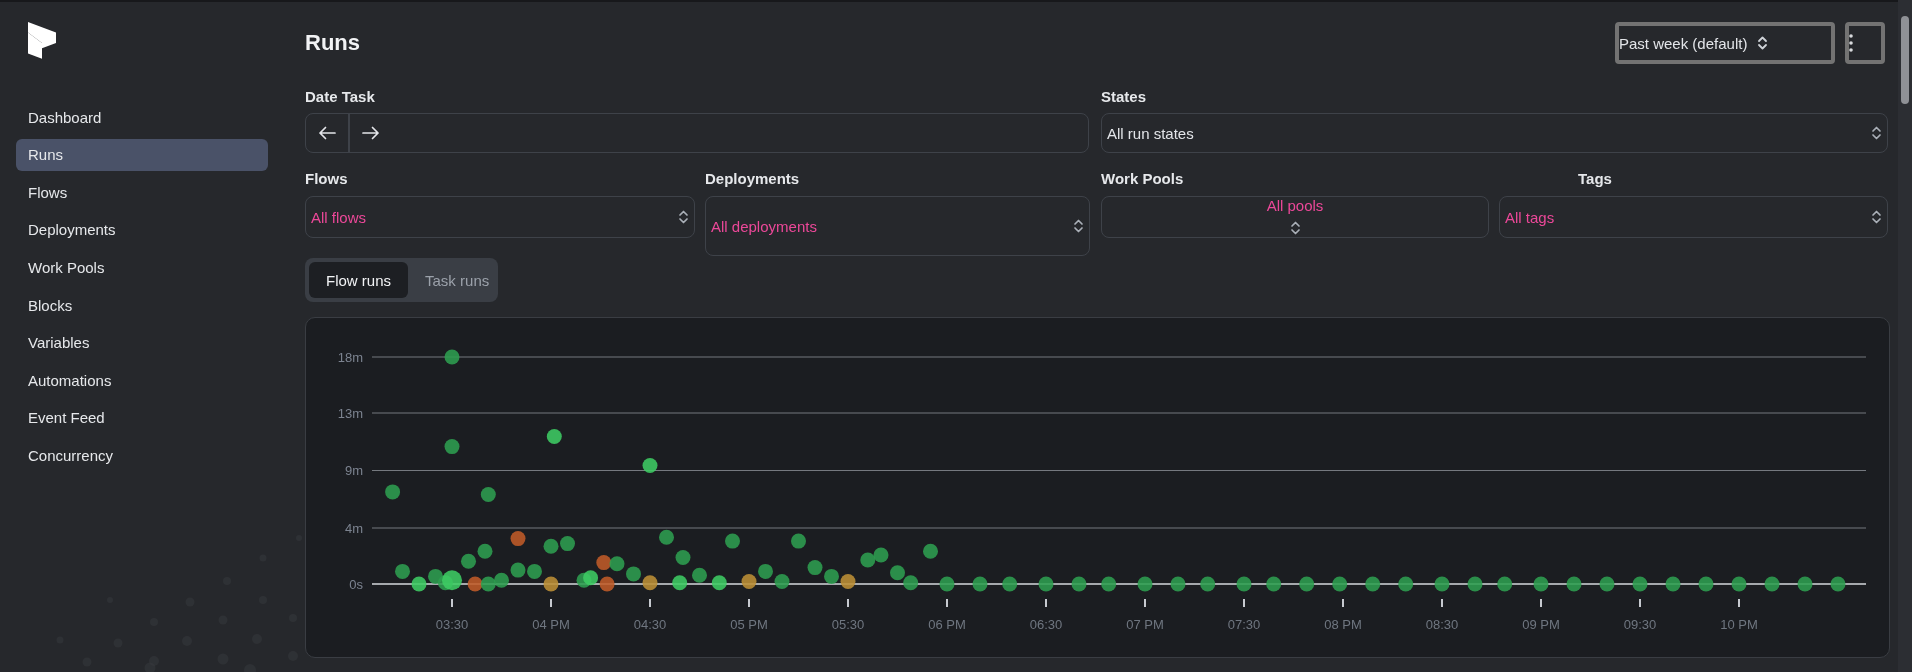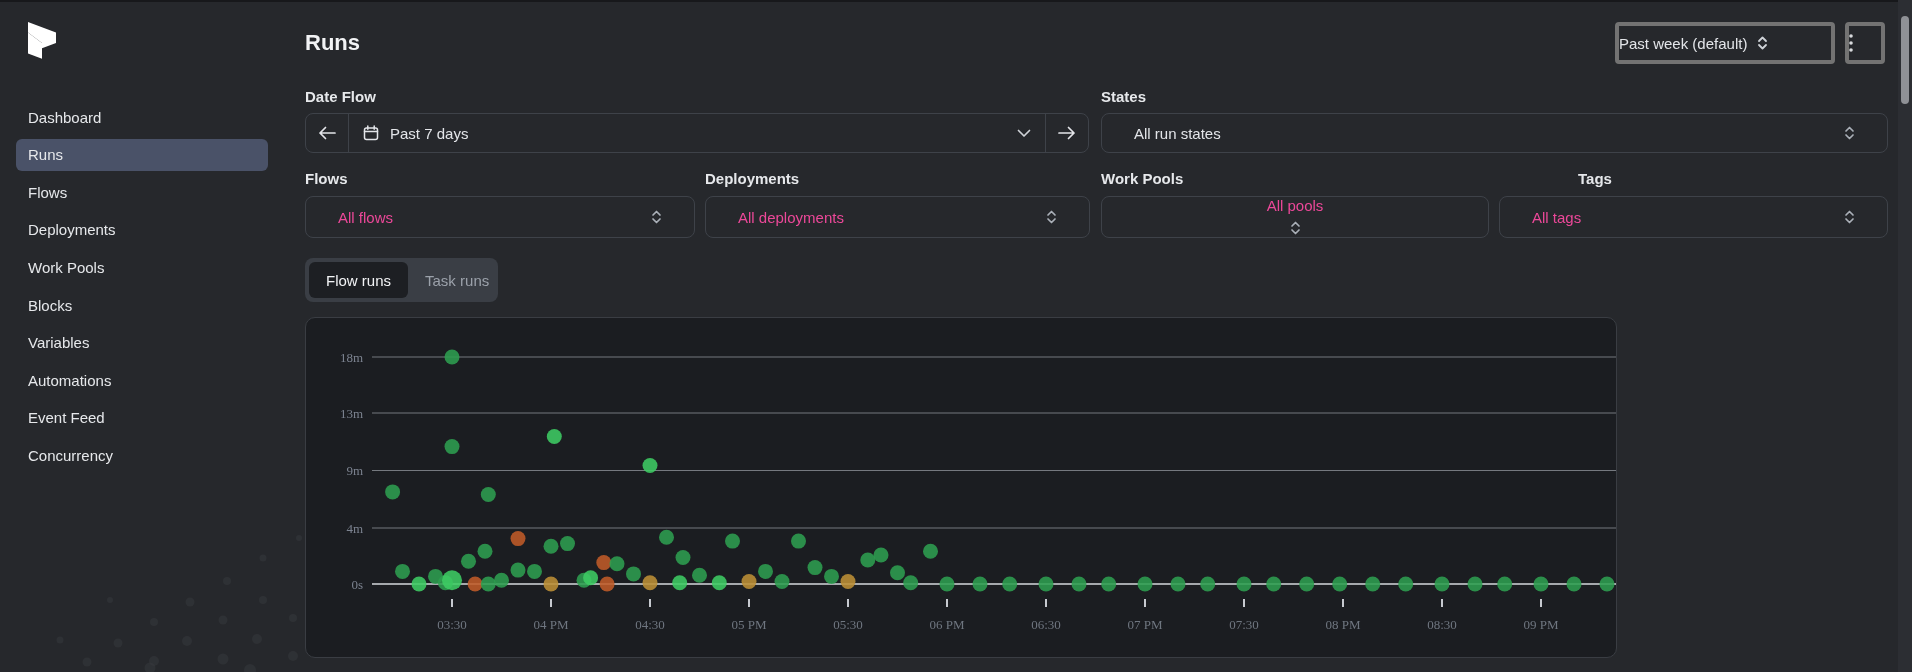--- a/index.html
+++ b/index.html
@@ -29,21 +29,21 @@
     display:flex; align-items:center; gap:10px;
   }
   .preset-btn { left:1615px; top:22px; width:220px; height:42px; }
   .kebab-btn  { left:1845px; top:22px; width:40px;  height:42px; }
 
   
   .flabel { position:absolute; font-size:15px; font-weight:600; color:#e6e8eb; }
   .select {
     position:absolute; border:1px solid #3e4249; border-radius:8px; background:transparent;
     display:flex; align-items:center; justify-content:space-between;
-    padding:0 32px; font-size:15px; cursor:pointer;
+    padding:0 5px; font-size:15px; cursor:pointer;
   }
   .select .val { color:#ec4899; }
   .select.bright .val { color:#e3e5e9; }
 
   .dr-group {
     position:absolute; left:305px; top:113px; width:784px; height:40px;
     border:1px solid #3e4249; border-radius:8px; display:flex; align-items:stretch; cursor:pointer;
   }
   .dr-seg { display:flex; align-items:center; }
   .dr-btn { width:42px; justify-content:center; display:flex; align-items:center; }
@@ -57,22 +57,22 @@
     background:#3a3e45; border-radius:8px; display:flex; align-items:center; padding:4px;
   }
   .tab {
     height:36px; border-radius:6px; display:flex; align-items:center; padding:8px 17px;
     font-size:15px; color:#9ba1aa; cursor:pointer; white-space:nowrap;
   }
   .tab.active { background:#1d1f23; color:#f2f3f5; }
 
   
   .panel {
-    position:absolute; left:305px; top:317px; width:1312px; height:341px;
-    background:#1b1d21; border:1px solid #3a3d43; border-radius:10px; overflow:hidden;font-family:Liberation Serif, serif;
+    position:absolute; left:305px; top:317px; width:1585px; height:341px;
+    background:#1b1d21; border:1px solid #3a3d43; border-radius:10px; overflow:hidden;
   }
   .panel svg { position:absolute; left:0; top:0; }
 
   
   .scrollbar { position:absolute; right:0; top:0; width:14px; height:672px; background:#2c2e33; }
   .scrollbar .thumb { position:absolute; left:3px; top:16px; width:8px; height:88px; border-radius:4px; background:#8f9196; }
 
   .decor { position:absolute; left:0; top:0; pointer-events:none; }
 </style>
 </head>
@@ -112,40 +112,29 @@
 </button>
 
 <button class="btn kebab-btn">
   <svg width="4" height="18" viewBox="0 0 4 18">
     <circle cx="2" cy="2" r="1.8" fill="#d8dadd"></circle>
     <circle cx="2" cy="9" r="1.8" fill="#d8dadd"></circle>
     <circle cx="2" cy="16" r="1.8" fill="#d8dadd"></circle>
   </svg>
 </button>
 
-<div class="flabel" style="left:305px; top:88px;">Date Flow</div>
+<div class="flabel" style="left:305px; top:88px;">Date Task</div>
 
 <div class="dr-group">
   <div class="dr-seg dr-btn">
     <svg width="18" height="14" viewBox="0 0 18 14">
       <path d="M17 7 H2 M7.5 1.5 L2 7 L7.5 12.5" stroke="#e3e5e9" stroke-width="1.7" fill="none" stroke-linecap="round" stroke-linejoin="round"></path>
     </svg>
   </div>
   <div class="dr-div"></div>
-  <div class="dr-seg dr-main">
-    <svg width="16" height="16" viewBox="0 0 16 16">
-      <rect x="1.5" y="3" width="13" height="11.5" rx="2" stroke="#e3e5e9" stroke-width="1.5" fill="none"></rect>
-      <path d="M4.8 1 V4.2 M11.2 1 V4.2 M1.5 6.5 H14.5" stroke="#e3e5e9" stroke-width="1.5" fill="none" stroke-linecap="round"></path>
-    </svg>
-    <span>Past 7 days</span>
-    <span class="spacer"></span>
-    <svg width="14" height="9" viewBox="0 0 14 9">
-      <path d="M1.5 1.5 L7 7 L12.5 1.5" stroke="#cfd3d8" stroke-width="1.7" fill="none" stroke-linecap="round" stroke-linejoin="round"></path>
-    </svg>
-  </div>
   <div class="dr-div"></div>
   <div class="dr-seg dr-btn">
     <svg width="18" height="14" viewBox="0 0 18 14">
       <path d="M1 7 H16 M10.5 1.5 L16 7 L10.5 12.5" stroke="#e3e5e9" stroke-width="1.7" fill="none" stroke-linecap="round" stroke-linejoin="round"></path>
     </svg>
   </div>
 </div>
 
 <div class="flabel" style="left:1101px; top:88px;">States</div>
 <div class="select bright" style="left:1101px; top:113px; width:787px; height:40px;">
@@ -159,21 +148,21 @@
 <div class="flabel" style="left:305px; top:170px;">Flows</div>
 <div class="select" style="left:305px; top:196px; width:390px; height:42px;">
   <span class="val">All flows</span>
   <svg width="11" height="18" viewBox="0 0 11 18">
     <path d="M2 7 L5.5 3.5 L9 7" stroke="#aab0b8" stroke-width="1.7" fill="none" stroke-linecap="round" stroke-linejoin="round"></path>
     <path d="M2 11 L5.5 14.5 L9 11" stroke="#aab0b8" stroke-width="1.7" fill="none" stroke-linecap="round" stroke-linejoin="round"></path>
   </svg>
 </div>
 
 <div class="flabel" style="left:705px; top:170px;">Deployments</div>
-<div class="select" style="left:705px; top:196px; width:385px; height:42px;">
+<div class="select" style="left:705px; top:196px; width:385px; height:60px;">
   <span class="val">All deployments</span>
   <svg width="11" height="18" viewBox="0 0 11 18">
     <path d="M2 7 L5.5 3.5 L9 7" stroke="#aab0b8" stroke-width="1.7" fill="none" stroke-linecap="round" stroke-linejoin="round"></path>
     <path d="M2 11 L5.5 14.5 L9 11" stroke="#aab0b8" stroke-width="1.7" fill="none" stroke-linecap="round" stroke-linejoin="round"></path>
   </svg>
 </div>
 
 <div class="flabel" style="left:1101px; top:170px;">Work Pools</div>
 <div class="select" style="left:1101px; top:196px; width:388px; height:42px;flex-direction:column;">
   <span class="val">All pools</span>

